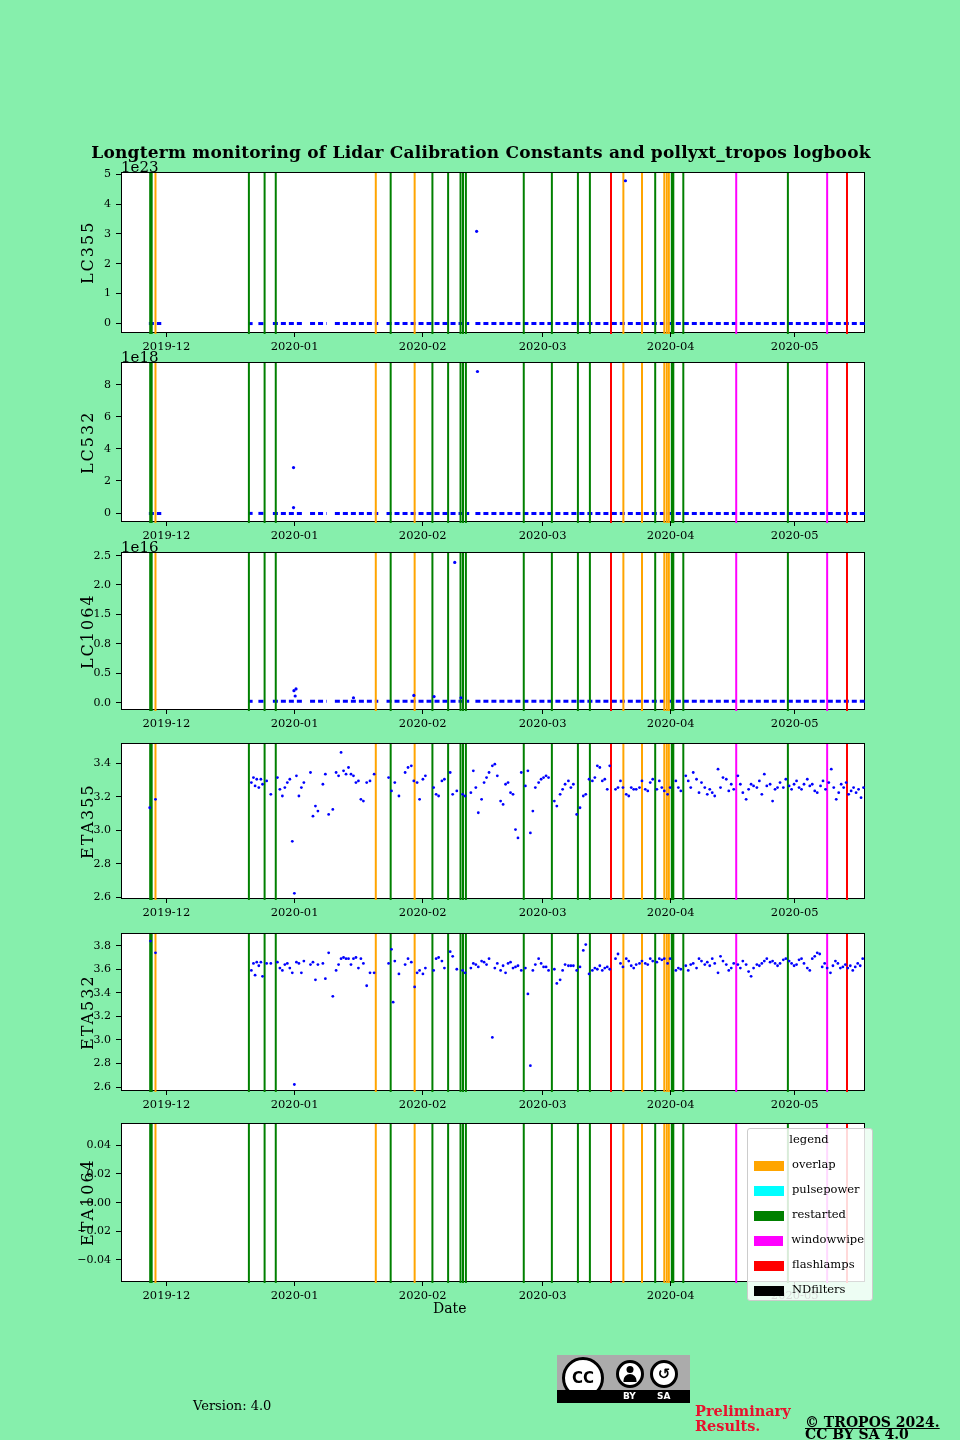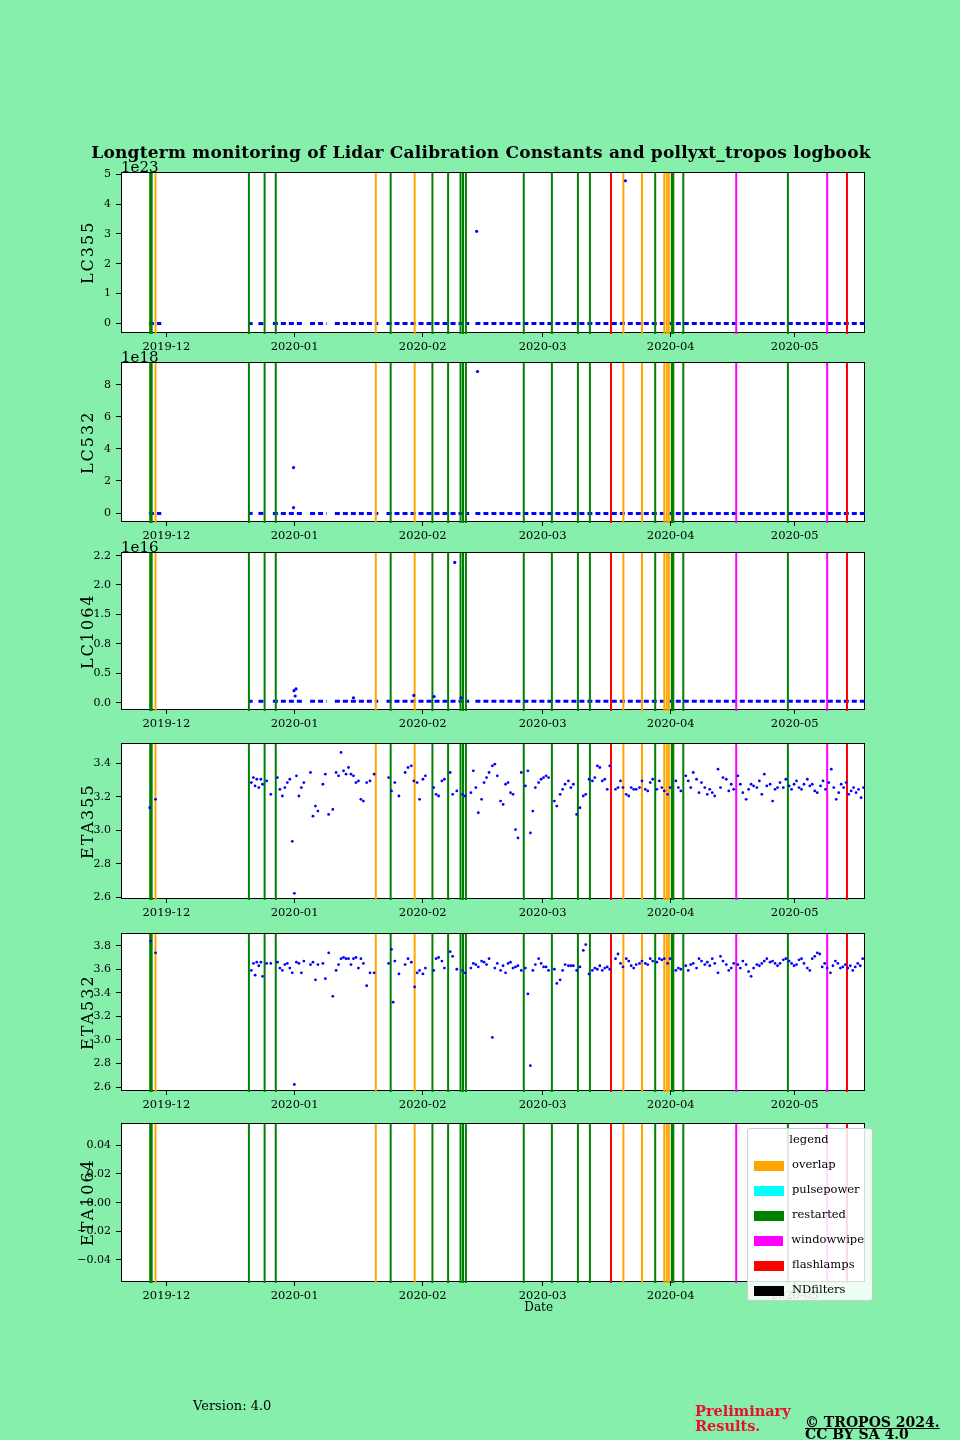--- a/index.html
+++ b/index.html
@@ -9,21 +9,21 @@
         font-size:17px;font-weight:bold;letter-spacing:0.2px;}
   .panel{position:absolute;left:0;width:960px;}
   .plot{position:absolute;border:1.2px solid #000;background:#fff;box-sizing:border-box;}
   .plot svg{position:absolute;left:0;top:0;}
   .offset{position:absolute;font-size:15px;}
   .ylab{position:absolute;font-size:16px;letter-spacing:2px;
         writing-mode:vertical-rl;transform:rotate(180deg);}
   .ytick-label{position:absolute;font-size:11px;text-align:right;width:40px;}
   .xtick-label{position:absolute;font-size:11.5px;text-align:center;width:64px;}
   .tickmark{position:absolute;background:#000;}
-  #xaxis-title{position:absolute;font-size:12px;text-align:right;width:120px;}
+  #xaxis-title{position:absolute;font-size:14px;text-align:left;width:120px;}
   #legend{position:absolute;background:rgba(255,255,255,0.85);
         border:1px solid #cccccc;border-radius:3px;font-size:11.5px;padding:3px 8px 4px 6px;}
   #legend .legend-title{text-align:center;margin-bottom:2px;}
   .legend-row{display:flex;align-items:flex-end;height:17px;margin-top:8px;}
   .legend-row .sw{display:inline-block;width:30px;height:10px;margin-right:8px;}
   #version-text{position:absolute;font-size:13px;}
   #cc-badge{position:absolute;background:#ababab;}
   #cc-badge .band{position:absolute;left:0;right:0;bottom:0;height:13px;background:#000;}
   #cc-badge .band span{position:absolute;color:#fff;font-size:9px;font-weight:bold;
         font-family:"DejaVu Sans",sans-serif;}
@@ -245,21 +245,21 @@
       <div class="ytick-label" style="left: 71px; top: 695.644px;">0.0</div>
       <div class="tickmark" style="left: 116px; top: 672.722px; width: 5px; height: 1px;"></div>
       <div class="ytick-label" style="left: 71px; top: 666.222px;">0.5</div>
       <div class="tickmark" style="left: 116px; top: 643.299px; width: 5px; height: 1px;"></div>
       <div class="ytick-label" style="left: 71px; top: 636.799px;">0.8</div>
       <div class="tickmark" style="left: 116px; top: 613.876px; width: 5px; height: 1px;"></div>
       <div class="ytick-label" style="left: 71px; top: 607.376px;">1.5</div>
       <div class="tickmark" style="left: 116px; top: 584.453px; width: 5px; height: 1px;"></div>
       <div class="ytick-label" style="left: 71px; top: 577.953px;">2.0</div>
       <div class="tickmark" style="left: 116px; top: 555.031px; width: 5px; height: 1px;"></div>
-      <div class="ytick-label" style="left: 71px; top: 548.531px;">2.2</div>
+      <div class="ytick-label" style="left: 71px; top: 548.531px;">2.5</div>
       <div class="tickmark" style="left: 165.967px; top: 710px; width: 1px; height: 4px;"></div>
       <div class="xtick-label" style="left: 134.467px; top: 716px;">2019-12</div>
       <div class="tickmark" style="left: 294.1px; top: 710px; width: 1px; height: 4px;"></div>
       <div class="xtick-label" style="left: 262.6px; top: 716px;">2020-01</div>
       <div class="tickmark" style="left: 422.233px; top: 710px; width: 1px; height: 4px;"></div>
       <div class="xtick-label" style="left: 390.733px; top: 716px;">2020-02</div>
       <div class="tickmark" style="left: 542.1px; top: 710px; width: 1px; height: 4px;"></div>
       <div class="xtick-label" style="left: 510.6px; top: 716px;">2020-03</div>
       <div class="tickmark" style="left: 670.233px; top: 710px; width: 1px; height: 4px;"></div>
       <div class="xtick-label" style="left: 638.733px; top: 716px;">2020-04</div>
@@ -896,20 +896,32 @@
       <span>flashlamps</span>
       </div>
     <div class="legend-row">
       <span class="sw" style="background-color: rgb(0, 0, 0);"></span>
       <span>NDfilters</span>
       </div>
   </div>
 
   <div id="version-text" style="left:193px;top:1398px;">Version: 4.0</div>
 
+  <div id="cc-badge" style="left:557px;top:1355px;width:133px;height:48px;">
+    <div class="cc-circle" style="left:5px;top:2px;width:42px;height:42px;font-size:15px;">CC</div>
+    <div class="cc-circle" style="left:59px;top:5px;width:28px;height:28px;">
+      <span class="person-head"></span>
+      <span class="person-body"></span>
+    </div>
+    <div class="cc-circle" style="left:93px;top:5px;width:28px;height:28px;font-size:15px;">↺</div>
+    <div class="band">
+      <span style="left:66px;top:1px;">BY</span>
+      <span style="left:100px;top:1px;">SA</span>
+    </div>
+  </div>
 
   <div id="preliminary" style="left:695px;top:1403px;">
     <div>Preliminary</div>
     <div>Results.</div>
   </div>
 
   <div id="tropos-credit" style="left:805px;top:1416px;">
     <div>© TROPOS 2024.</div>
     <div>CC BY SA 4.0 License.</div>
   </div>

